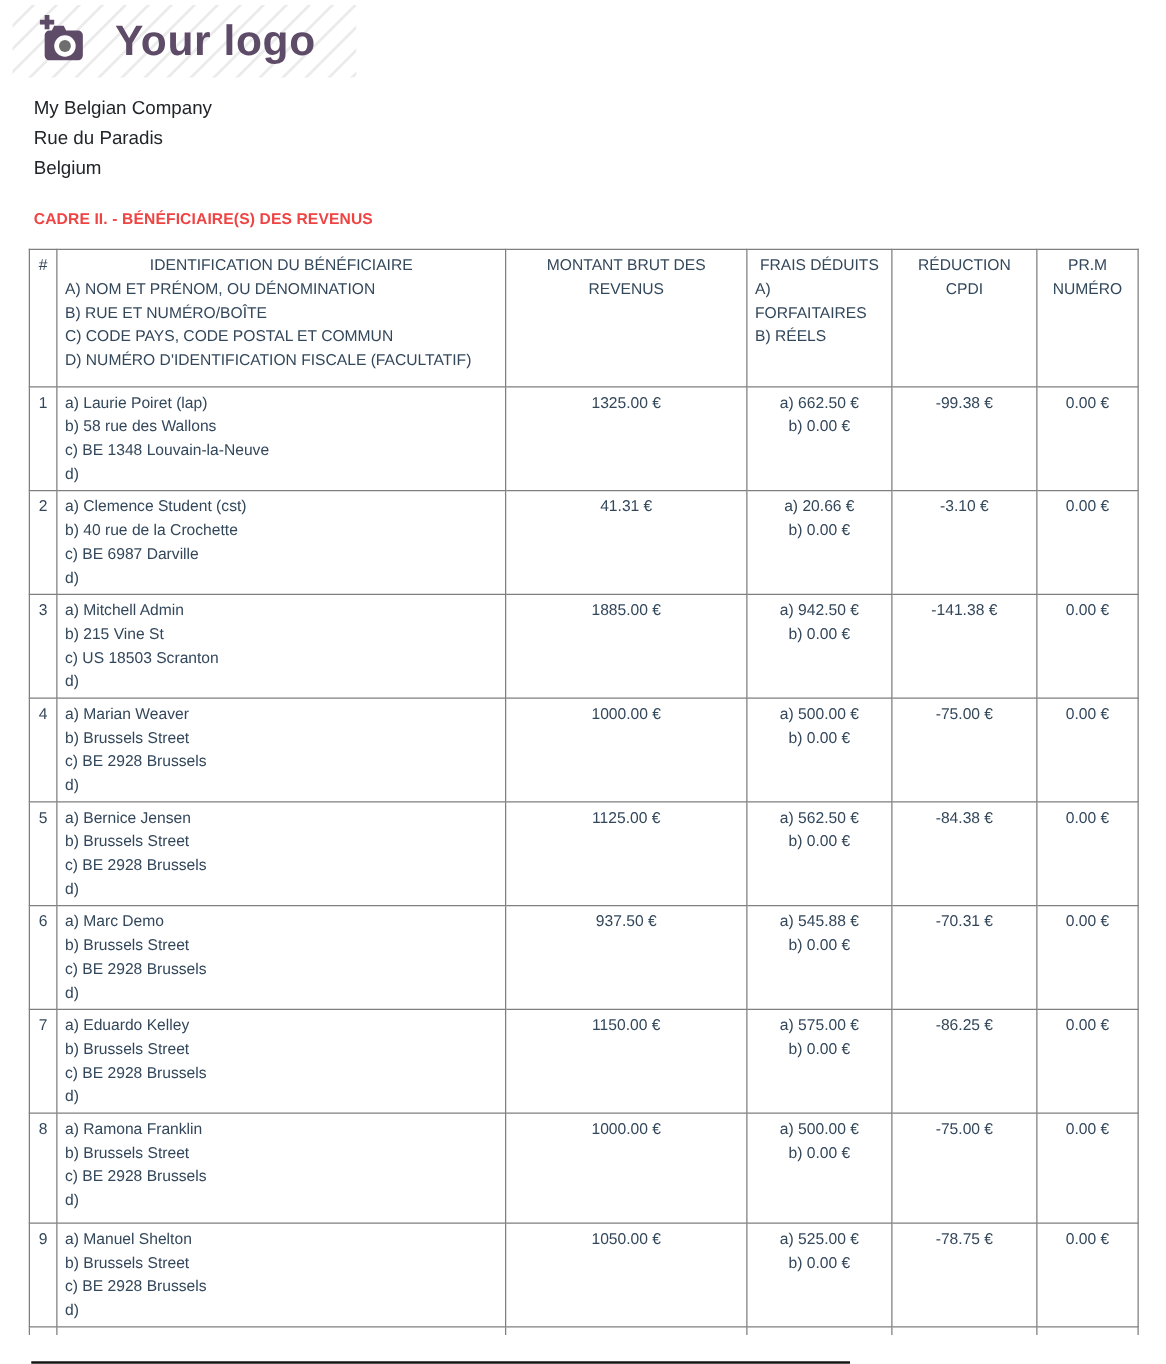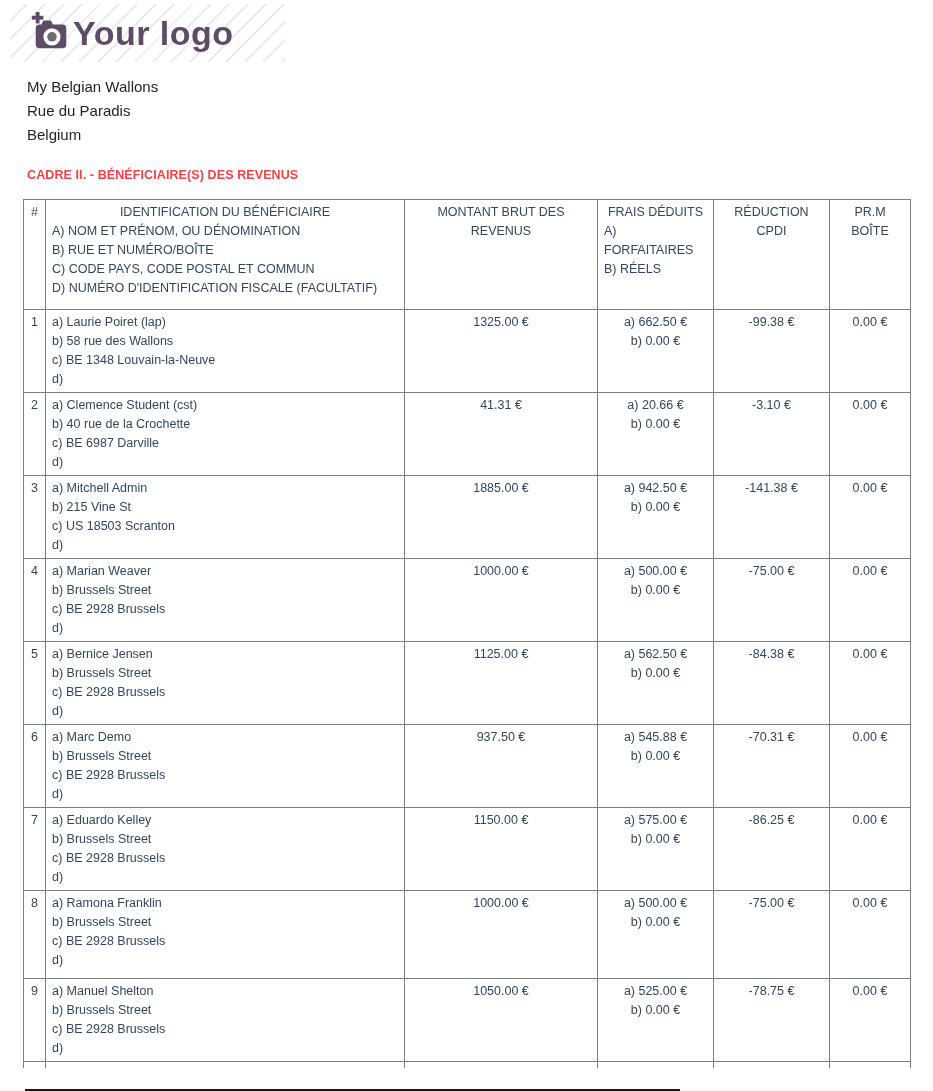--- a/index.html
+++ b/index.html
@@ -10,21 +10,21 @@
     overflow: hidden;
     position: relative;
   }
   .page { position: relative; width: 933px; height: 1091px; }
 
   
   .logo {
     margin: 4px 0 0 10px;
     width: 275px; height: 58px;
     display: flex; align-items: center;
-    padding-left: 20px; gap: 1px;
+    padding-left: 20px; gap: 20px;
     background: repeating-linear-gradient(135deg,
       #ffffff 0px, #ffffff 11px, #ececec 11px, #ececec 13px);
   }
   .logo-text {
     color: #5e4b68;
     font-size: 34px;
     font-weight: bold;
     letter-spacing: 0.5px;
   }
   .logo-icon { width: 42px; height: 42px; display: block; }
@@ -100,21 +100,21 @@
       <rect x="6" y="0" width="4" height="12" fill="#5e4b68"></rect>
       <rect x="2" y="4" width="12" height="4" fill="#5e4b68"></rect>
       <path fill="#5e4b68" d="M14 9 h8 l2 4 h10 a4 4 0 0 1 4 4 v17 a4 4 0 0 1-4 4 H10 a4 4 0 0 1-4-4 V17 a4 4 0 0 1 4-4 h2 z"></path>
       <circle cx="23" cy="26" r="9" fill="#ffffff"></circle>
       <circle cx="23" cy="26" r="5" fill="#6e6e6e"></circle>
     </svg>
     <span class="logo-text">Your logo</span>
   </div>
 
   <div class="address">
-    <div>My Belgian Wallons</div>
+    <div>My Belgian Company</div>
     <div>Rue du Paradis</div>
     <div>Belgium</div>
   </div>
 
   <div class="section-title">CADRE II. - BÉNÉFICIAIRE(S) DES REVENUS</div>
 
   <table class="benef">
     <colgroup>
       <col class="c-num">
         <col class="c-ident">
@@ -138,21 +138,21 @@
         </th>
         <th>
           <div class="th-center">FRAIS DÉDUITS</div>
           <div>A) FORFAITAIRES</div>
           <div>B) RÉELS</div>
         </th>
         <th>
           <div class="th-center">RÉDUCTION CPDI</div>
         </th>
         <th>
-          <div class="th-center">PR.M BOÎTE</div>
+          <div class="th-center">PR.M NUMÉRO</div>
         </th>
       </tr>
     </thead>
     <tbody id="table-body">
   <tr>
     <td class="cell-num">1</td>
     <td>
       <div>a) Laurie Poiret (lap)</div>
       <div>b) 58 rue des Wallons</div>
       <div>c) BE 1348 Louvain-la-Neuve</div>

